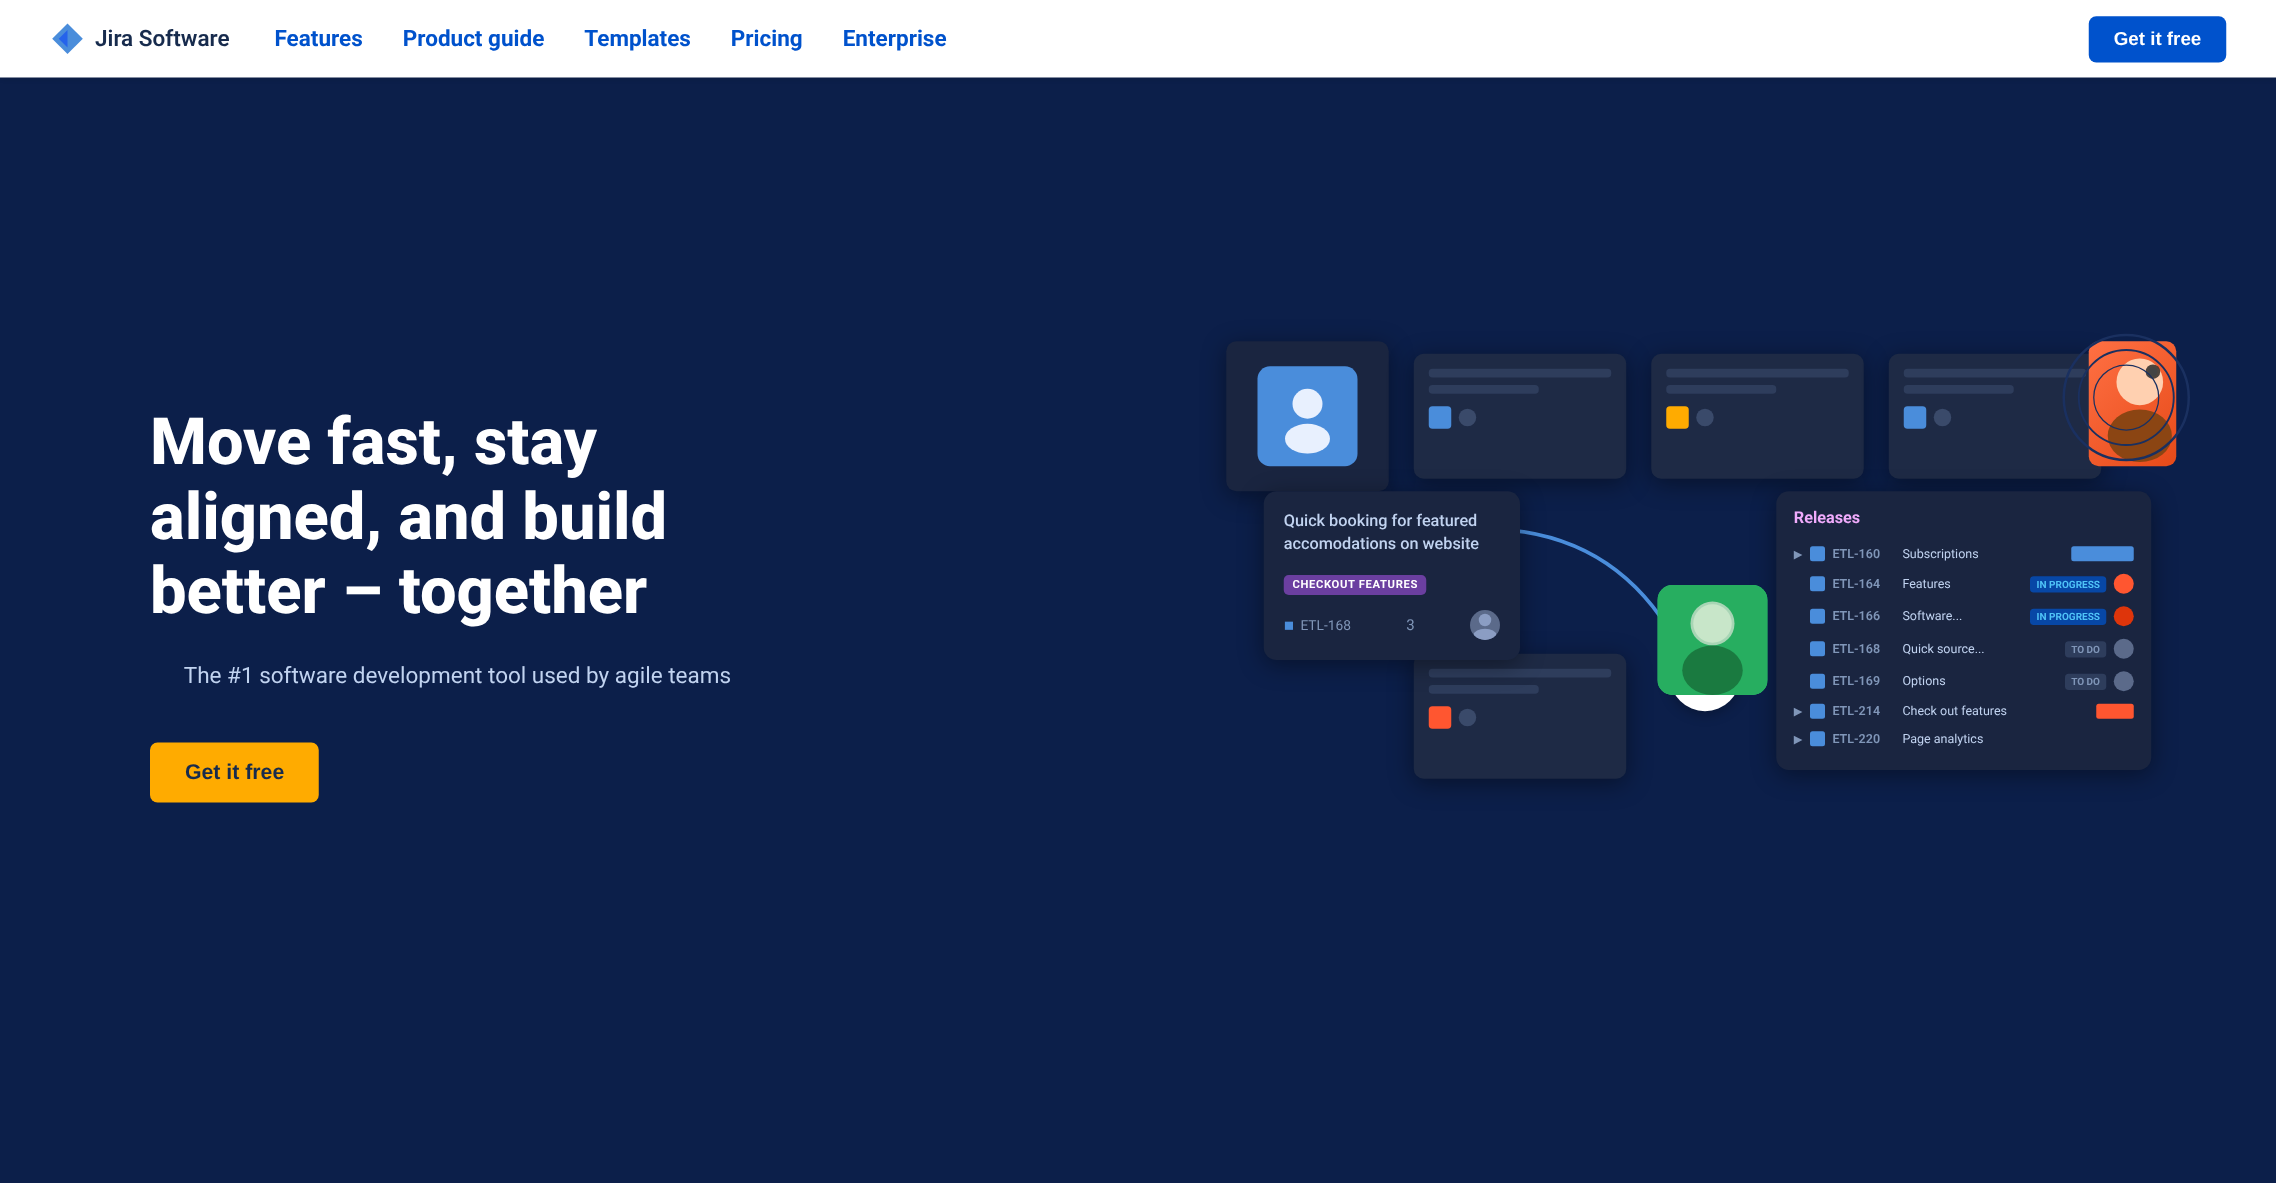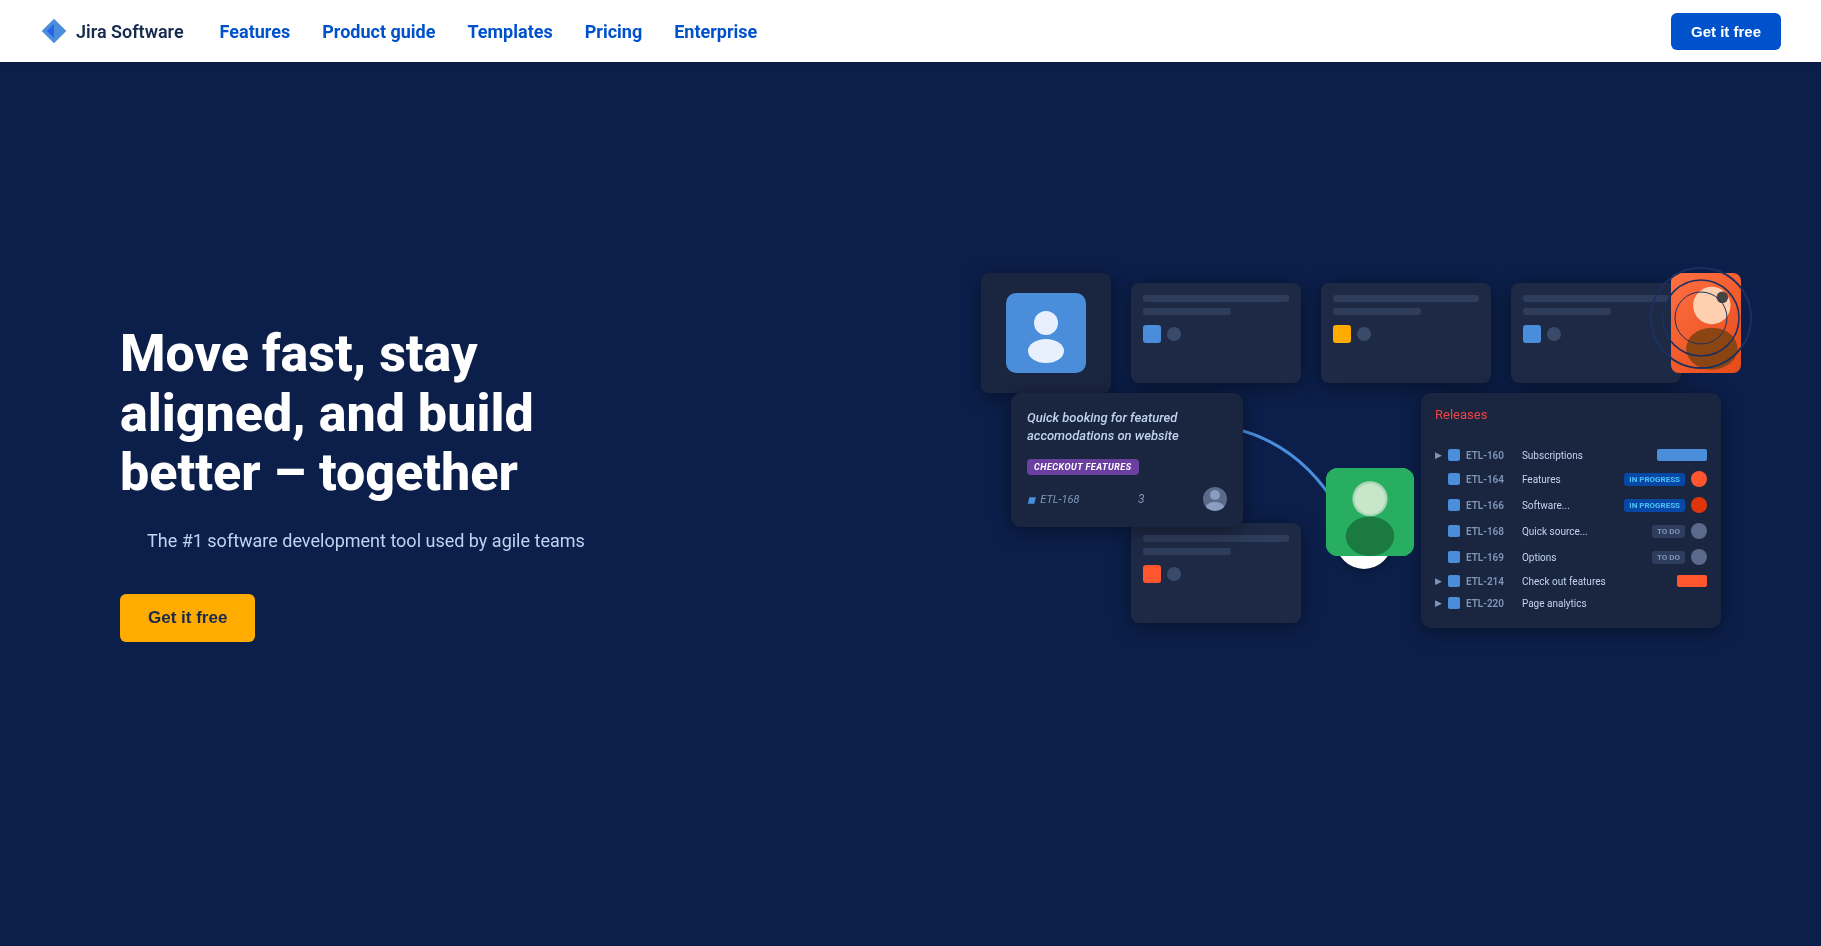--- a/index.html
+++ b/index.html
@@ -102,27 +102,26 @@
     .card-ticket-right2 {
       width: 170px; height: 100px;
       top: 10px; left: 530px;
       background: #1E2A45;
       padding: 12px;
     }
     .dot-blue2 { width: 18px; height: 18px; border-radius: 3px; background: #4A8DDB; }
 
     
     .card-main {
-      width: 232px;
+      width: 205px;
       top: 120px; left: 30px;
       background: #1A2540;
       border-radius: 10px;
       padding: 16px;
       z-index: 10;
-      font-style: italic;
     }
     .card-main-title {
       font-size: 13px; color: #C1D3F0; line-height: 1.4; margin-bottom: 10px; font-weight: 500;
     }
     .card-badge {
       display: inline-block;
       background: #6B3FA0; color: #fff;
       font-size: 9px; font-weight: 700; letter-spacing: 0.5px;
       padding: 3px 7px; border-radius: 4px; margin-bottom: 12px;
       text-transform: uppercase;
@@ -167,21 +166,21 @@
 
     
     .card-releases {
       width: 300px;
       top: 120px; left: 440px;
       background: #1A2540;
       border-radius: 10px;
       padding: 14px;
       z-index: 6;
     }
-    .releases-title { font-size: 13px; color: #ef4444; margin-bottom: 22px; font-weight: 400; }
+    .releases-title { font-size: 13px; color: #f0abfc; margin-bottom: 10px; font-weight: 700; }
     .release-item {
       display: flex; align-items: center; gap: 6px;
       padding: 5px 0; font-size: 10px; color: #A0B3CC;
     }
     .release-arrow { color: #8096B8; font-size: 9px; }
     .release-icon { width: 12px; height: 12px; border-radius: 2px; background: #4A8DDB; flex-shrink: 0; }
     .release-id { color: #8096B8; font-weight: 600; min-width: 50px; }
     .release-name { color: #C1D3F0; flex: 1; white-space: nowrap; overflow: hidden; text-overflow: ellipsis; }
     .release-badge {
       font-size: 8px; font-weight: 700; padding: 2px 5px; border-radius: 3px;

